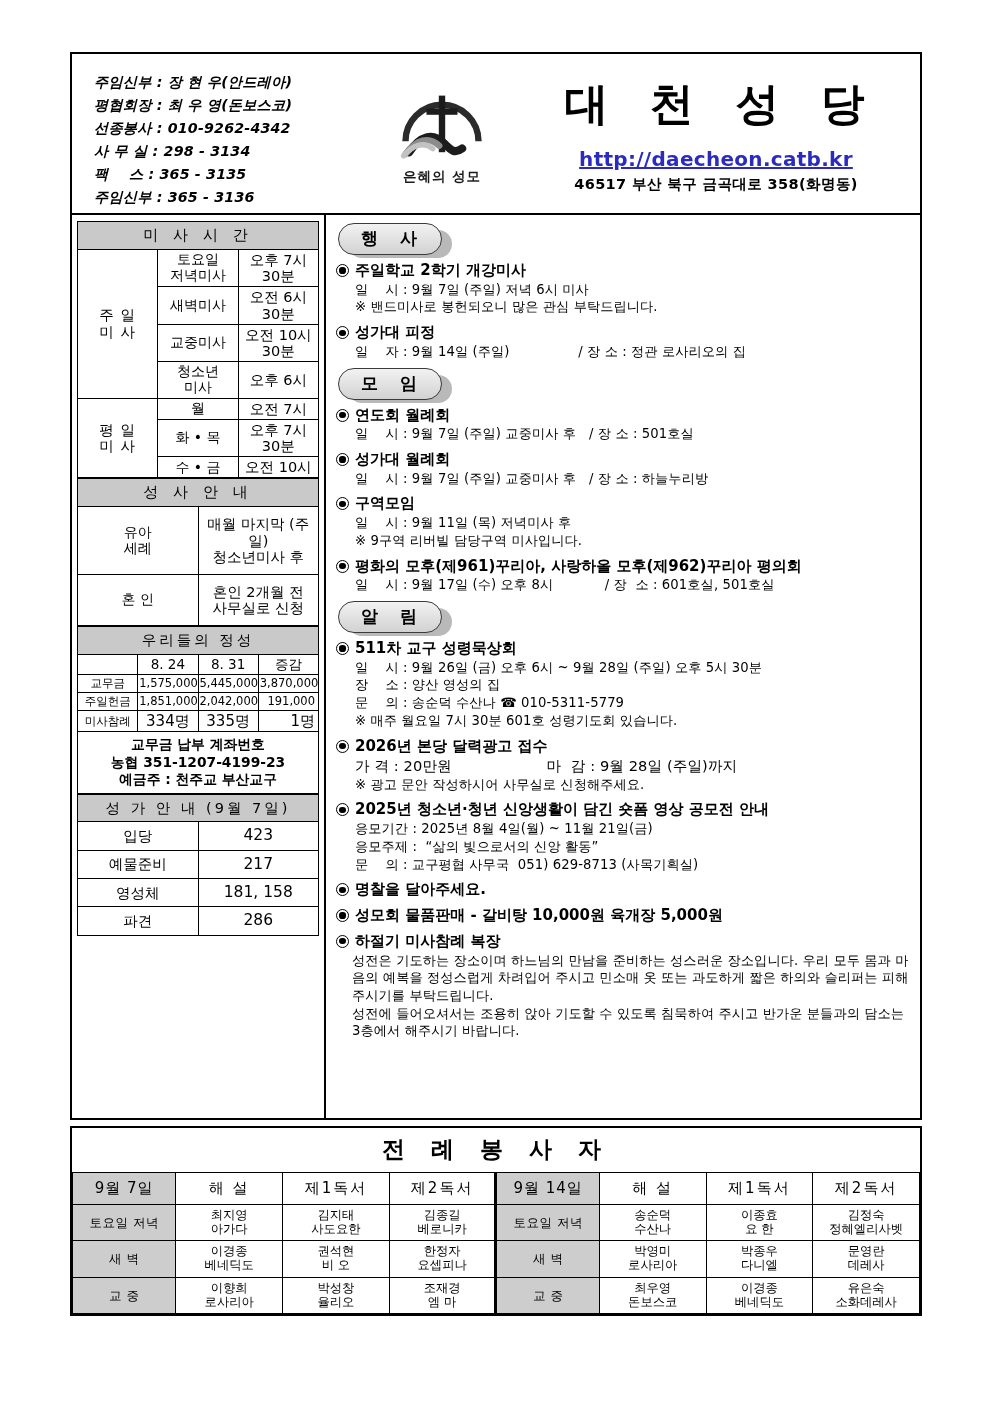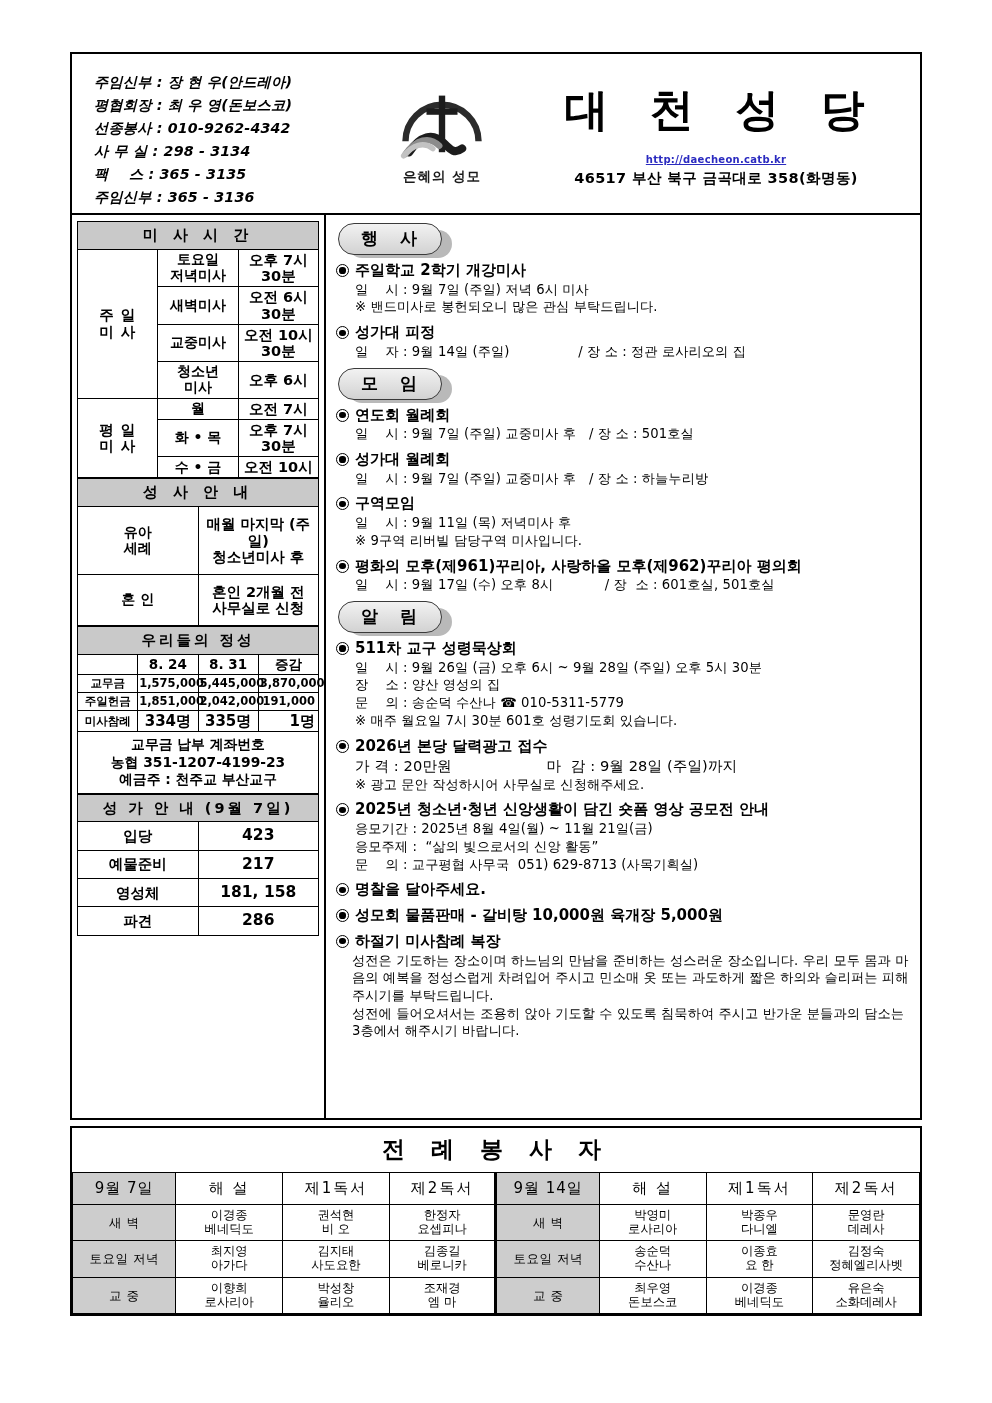--- a/index.html
+++ b/index.html
@@ -55,21 +55,21 @@
     align-items: center; justify-content: center;
     padding-top: 8px;
   }
   .church-title {
     font-size: 44px; font-weight: bold;
     letter-spacing: 13px;
     line-height: 1.05;
     padding-left: 10px;
   }
   .church-url {
-    font-size: 10px; color: #2b2bc0; text-decoration: underline;
+    font-size: 20px; color: #2b2bc0; text-decoration: underline;
     margin-top: 20px; letter-spacing: 0.3px; font-weight: bold;
   }
   .church-addr {
     font-size: 14.5px; font-weight: bold; margin-top: 4px;
     letter-spacing: 0.4px;
   }
 
   
   .body-row {
     display: flex;
@@ -90,21 +90,21 @@
 
   
   table.lt {
     width: 100%;
     border-collapse: collapse;
     table-layout: fixed;
   }
   table.lt td, table.lt th {
     border: 1.4px solid #000;
     text-align: center;
-    font-weight: bold;
+    font-weight: normal;
     padding: 2px 1px;
     line-height: 1.12;
   }
   .sec-head {
     background: #c9c9c9;
     font-size: 15px;
     letter-spacing: 5px;
     padding: 5px 0 !important;
     font-weight: bold;
   }
@@ -499,52 +499,52 @@
       <tbody>
           <tr>
         <td class="hd" style="width:12.2%">9월 7일</td>
         <td class="hdw" style="width:12.6%">해 설</td>
         <td class="hdw" style="width:12.6%">제1독서</td>
         <td class="hdw" style="width:12.6%">제2독서</td>
         <td class="hd thick-sep" style="width:12.2%">9월 14일</td>
         <td class="hdw" style="width:12.6%">해 설</td>
         <td class="hdw" style="width:12.6%">제1독서</td>
         <td class="hdw" style="width:12.6%">제2독서</td>
+      </tr>
+      <tr>
+        <td class="rl">토요일 저녁</td>
+        <td class="nm" style="white-space:pre-line">최지영
+아가다</td>
+        <td class="nm" style="white-space:pre-line">김지태
+사도요한</td>
+        <td class="nm" style="white-space:pre-line">김종길
+베로니카</td>
+        <td class="rl thick-sep">토요일 저녁</td>
+        <td class="nm" style="white-space:pre-line">송순덕
+수산나</td>
+        <td class="nm" style="white-space:pre-line">이종효
+요 한</td>
+        <td class="nm" style="white-space:pre-line">김정숙
+정혜엘리사벳</td>
       </tr>
       <tr>
         <td class="rl">새  벽</td>
         <td class="nm" style="white-space:pre-line">이경종
 베네딕도</td>
         <td class="nm" style="white-space:pre-line">권석현
 비 오</td>
         <td class="nm" style="white-space:pre-line">한정자
 요셉피나</td>
         <td class="rl thick-sep">새  벽</td>
         <td class="nm" style="white-space:pre-line">박영미
 로사리아</td>
         <td class="nm" style="white-space:pre-line">박종우
 다니엘</td>
         <td class="nm" style="white-space:pre-line">문영란
 데레사</td>
-      </tr>
-      <tr>
-        <td class="rl">토요일 저녁</td>
-        <td class="nm" style="white-space:pre-line">최지영
-아가다</td>
-        <td class="nm" style="white-space:pre-line">김지태
-사도요한</td>
-        <td class="nm" style="white-space:pre-line">김종길
-베로니카</td>
-        <td class="rl thick-sep">토요일 저녁</td>
-        <td class="nm" style="white-space:pre-line">송순덕
-수산나</td>
-        <td class="nm" style="white-space:pre-line">이종효
-요 한</td>
-        <td class="nm" style="white-space:pre-line">김정숙
-정혜엘리사벳</td>
       </tr>
       <tr>
         <td class="rl">교  중</td>
         <td class="nm" style="white-space:pre-line">이향희
 로사리아</td>
         <td class="nm" style="white-space:pre-line">박성창
 율리오</td>
         <td class="nm" style="white-space:pre-line">조재경
 엠 마</td>
         <td class="rl thick-sep">교  중</td>

